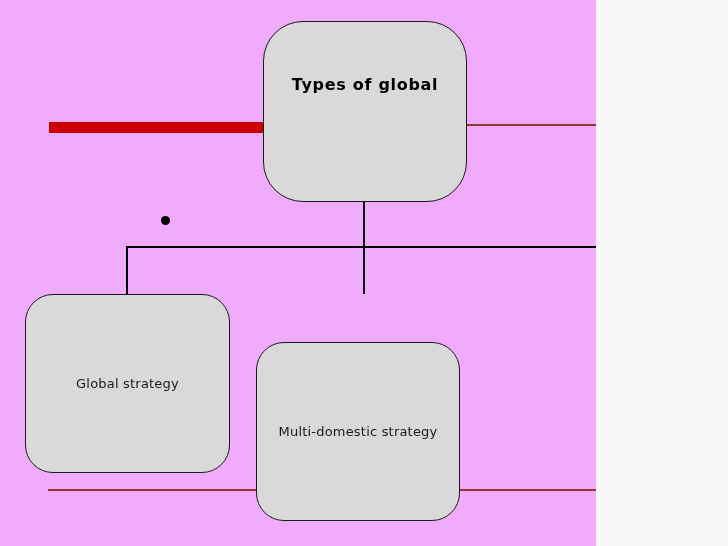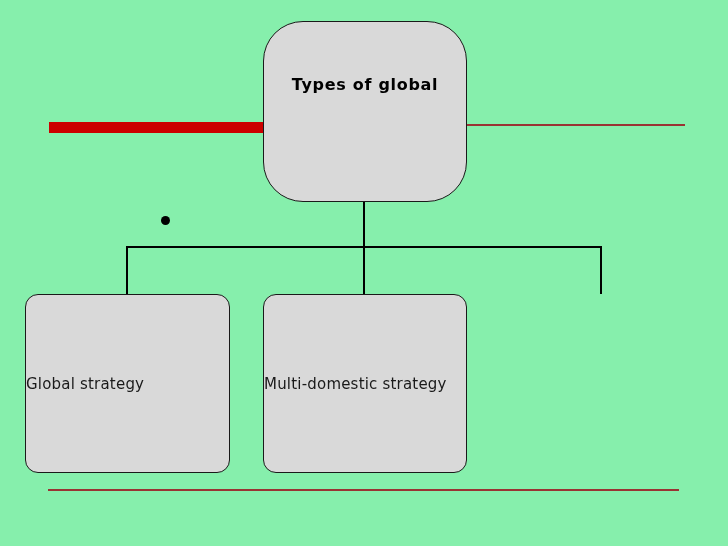--- a/index.html
+++ b/index.html
@@ -2,23 +2,23 @@
 <html><head>
 <meta charset="utf-8">
 <style>
   html, body {
     margin: 0;
     padding: 0;
     background: #f7f7f7;
   }
   .slide {
     position: relative;
-    width: 728px;
+    width: 596px;
     height: 546px;
-    background: #86efac;
+    background: #f0abfc;
     font-family: "DejaVu Sans", "Liberation Sans", sans-serif;
     overflow: hidden;
   }
   
   .accent-bar {
     position: absolute;
     left: 49px;
     top: 122px;
     width: 218px;
     height: 11px;
@@ -71,30 +71,31 @@
     font-weight: bold;
     font-size: 16px;
     letter-spacing: 0.7px;
     color: #000;
   }
   .root-label { padding-top: 46px; line-height: 34px; }
 
   .child-node {
     top: 294px;
     height: 179px;
-    border-radius: 13px;
+    border-radius: 28px;
     display: flex;
     align-items: center;
-    font-size: 15px;
+    justify-content: center;
+    font-size: 13px;
     letter-spacing: 0.2px;
     color: #1a1a1a;
     white-space: nowrap;
   }
   .child-1 { left: 25px;  width: 205px; }
-  .child-2 { left: 263px; width: 204px; }
+  .child-2 { left: 256px; width: 204px; margin-top: 48px; }
   .child-3 { left: 499px; width: 205px; }
 </style>
 </head>
 <body>
 
 <div class="slide">
 
   <div class="rule rule-top"></div>
   <div class="accent-bar"></div>
 

